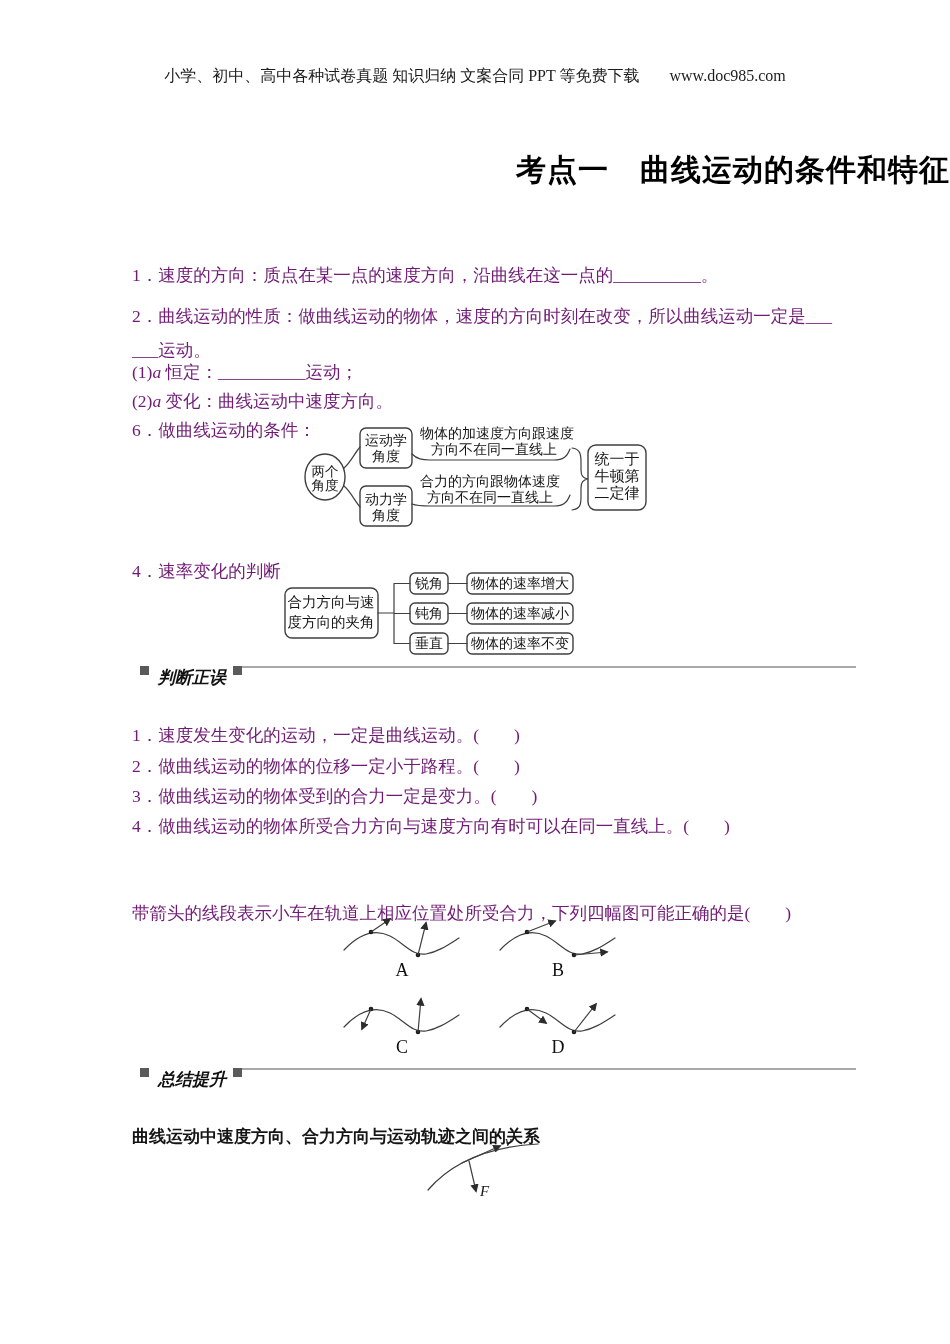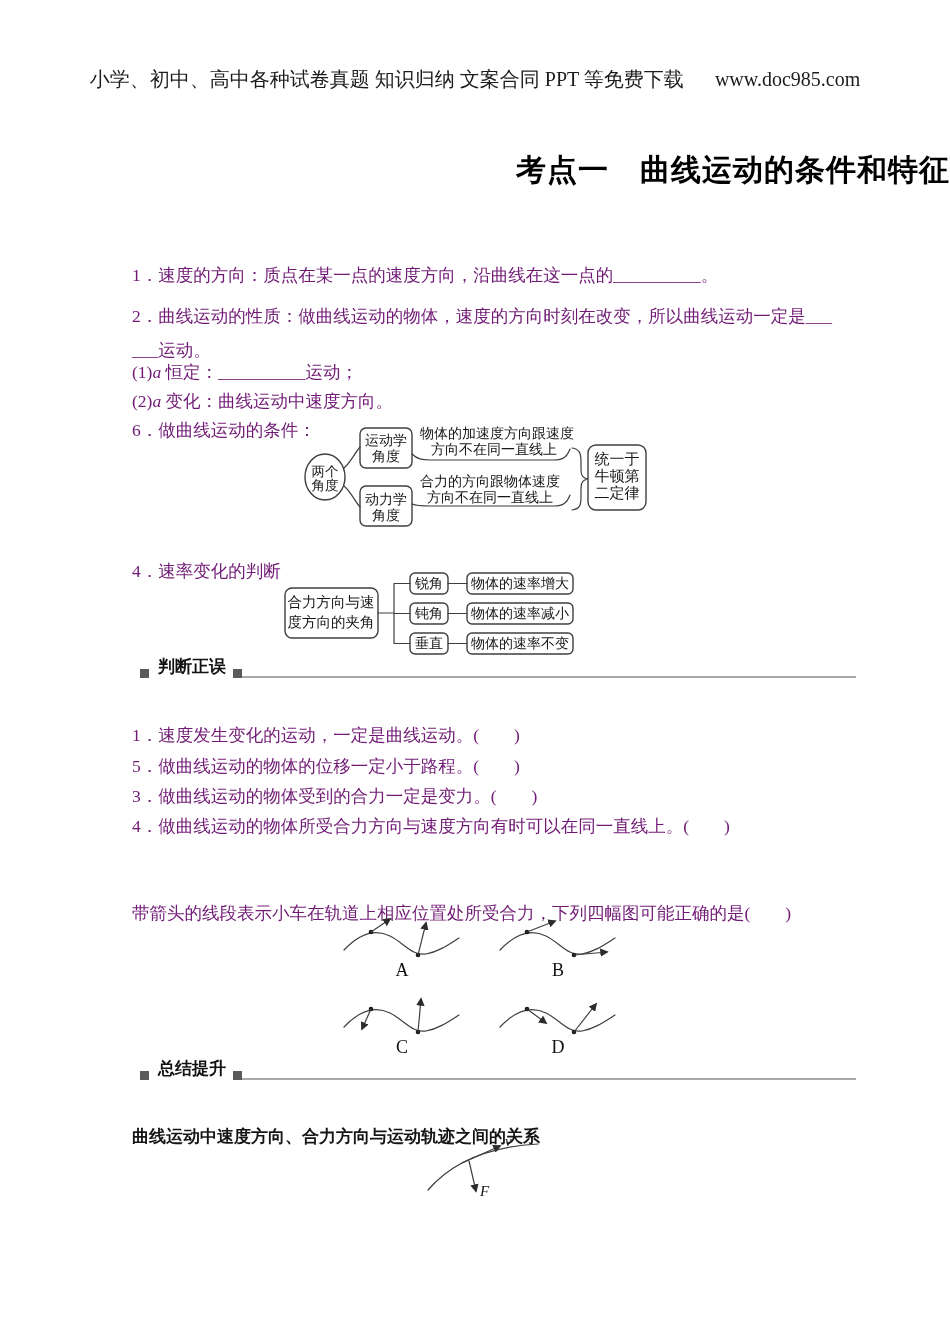--- a/index.html
+++ b/index.html
@@ -3,37 +3,37 @@
 <meta charset="utf-8">
 <style>
   html,body { margin:0; padding:0; background:#ffffff; }
   .page {
     position:relative; width:950px; height:1344px; background:#fff;
     font-family:"Liberation Serif","DejaVu Serif",serif; color:#111;
     overflow:hidden;
   }
   .doc-header {
     position:absolute; top:66px; left:0; width:950px; text-align:center;
-    font-size:20px; color:#1c1c1c; white-space:nowrap;
+    font-size:16px; color:#1c1c1c; white-space:nowrap;
   }
   .doc-header .url { margin-left:26px; }
   .doc-title {
     position:absolute; top:150px; left:0; width:950px; text-align:right;
     font-family:"Liberation Sans","DejaVu Sans",sans-serif;
     font-weight:bold; font-size:30px; color:#000; letter-spacing:1px;
   }
   .bline {
     position:absolute; left:132px; width:740px; font-size:17.5px;
     line-height:22px; white-space:nowrap; color:#701a75;
   }
   .bline i { font-style:italic; font-family:"Liberation Serif","DejaVu Serif",serif; }
   .exlabel { font-weight:bold; margin-right:6px; }
   .sec {
     position:absolute; left:140px; width:716px; height:12px;
-    display:flex; align-items:flex-end;
+    display:flex; align-items:flex-start;font-style:italic;
   }
   .sec .sq { width:9px; height:9px; background:#5a5a5a; flex:0 0 auto; }
   .sec .lbl {
     font-family:"Liberation Sans","DejaVu Sans",sans-serif; font-weight:bold;
     font-size:17px; color:#111; margin:0 7px 0 9px; white-space:nowrap;
   }
   .sec .rule { flex:1; height:2px; background:#a8a8a8; }
   .sumline {
     position:absolute; left:132px; font-family:"Liberation Sans","DejaVu Sans",sans-serif;
     font-weight:bold; font-size:17px; color:#151515; white-space:nowrap;
@@ -123,21 +123,21 @@
     <text x="237" y="78.5" font-size="14" text-anchor="middle" dominant-baseline="middle">物体的速率不变</text>
   </svg>
 
   <div class="sec" style="top:666px">
     <span class="sq"></span>
     <span class="lbl">判断正误</span>
     <span class="sq"></span>
     <span class="rule"></span>
   </div>
   <p class="bline" style="top:706px">1．速度发生变化的运动，一定是曲线运动。(　　)</p>
-  <p class="bline" style="top:737px">5．做曲线运动的物体的位移一定小于路程。(　　)</p>
+  <p class="bline" style="top:737px">2．做曲线运动的物体的位移一定小于路程。(　　)</p>
   <p class="bline" style="top:767px">3．做曲线运动的物体受到的合力一定是变力。(　　)</p>
   <p class="bline" style="top:797px">4．做曲线运动的物体所受合力方向与速度方向有时可以在同一直线上。(　　)</p>
 
   <p class="bline" style="top:884px">带箭头的线段表示小车在轨道上相应位置处所受合力，下列四幅图可能正确的是(　　)</p>
 
   <div class="optbox" style="left:342px; top:918px">
     <svg width="120" height="42" viewBox="0 0 120 42" class="fig" style="position:static">
       <defs>
           <marker id="mA" viewBox="0 0 10 10" refX="8" refY="5" markerWidth="7" markerHeight="7" orient="auto-start-reverse">
             <path d="M0,0 L10,5 L0,10 z" fill="#2c2c2c"></path>

